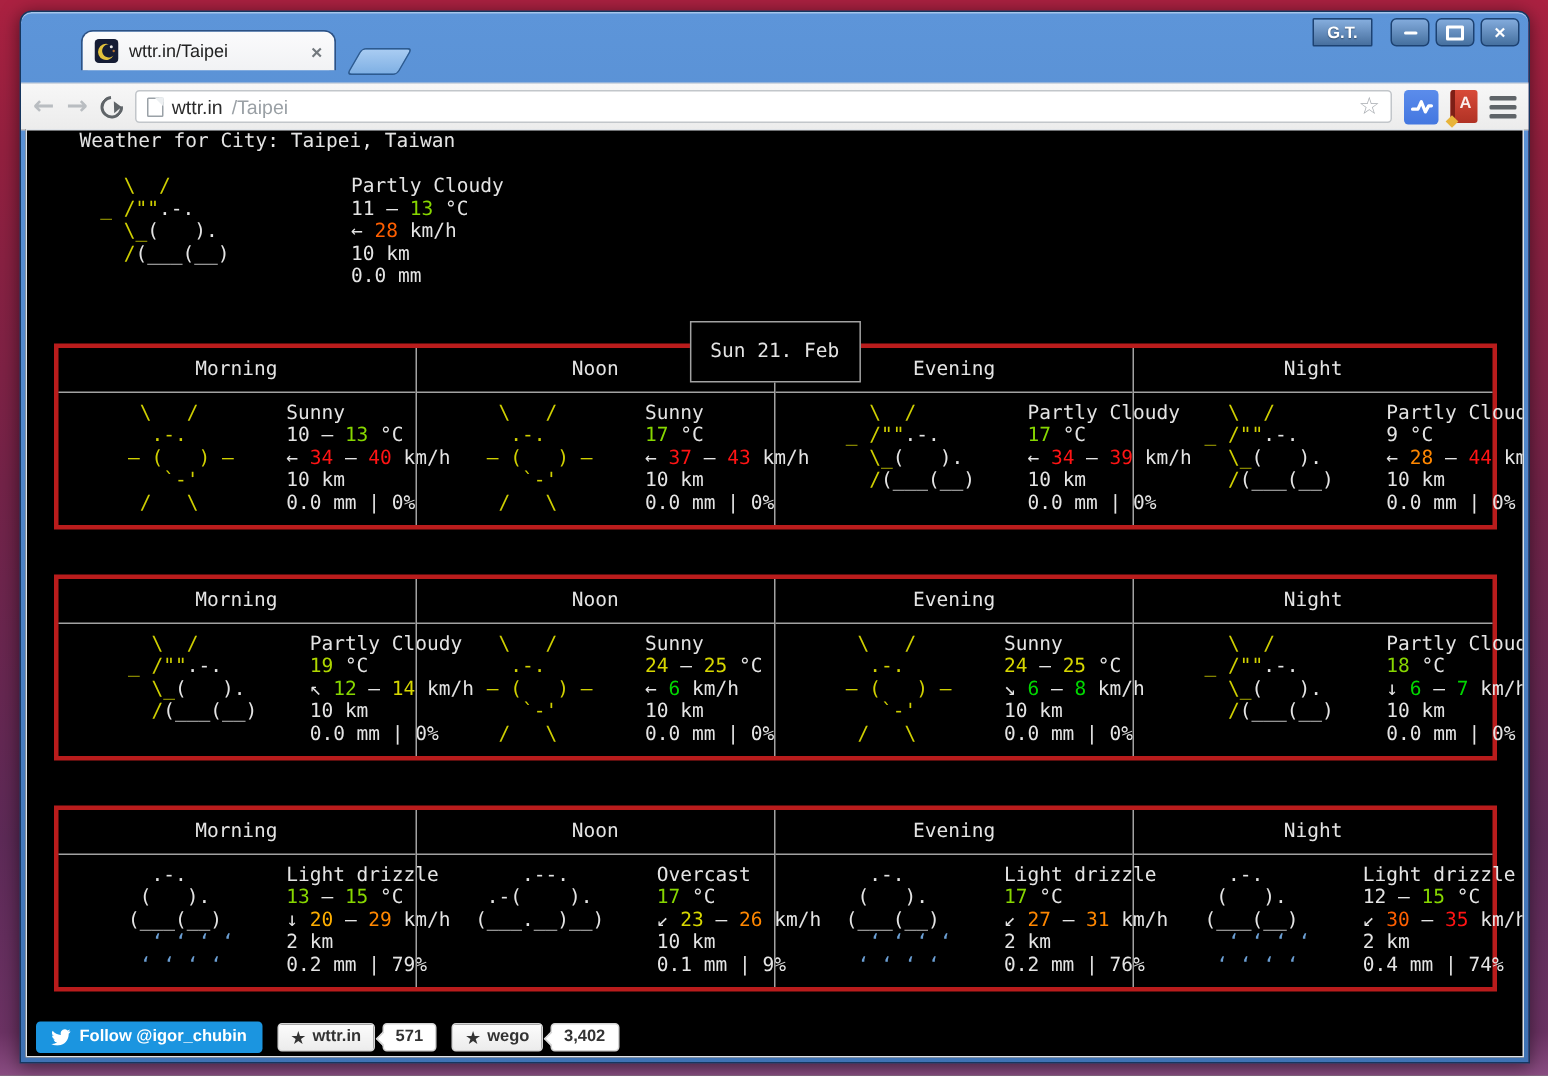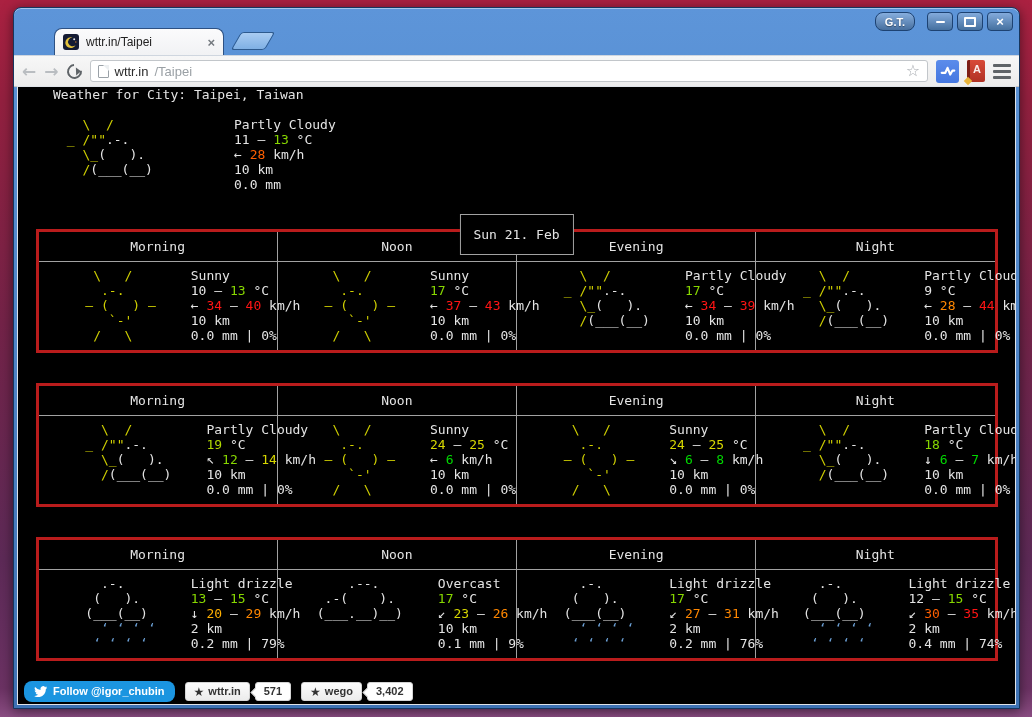--- a/index.html
+++ b/index.html
@@ -7,28 +7,28 @@
   .desktop{position:relative;width:1032px;height:717px;
     background:linear-gradient(180deg,#ab2141 0%,#93203f 14%,#732348 45%,#5d2a57 78%,#6b3263 96%,#8a4d82 100%);}
   
   .window{position:absolute;left:13px;top:7px;width:1005px;height:700px;
     background:linear-gradient(#5d95d9,#3e72b4);
     border:1px solid #16365e;border-radius:8px 8px 0 0;
     box-shadow:0 2px 12px rgba(0,0,0,.5), inset 0 1px 0 rgba(255,255,255,.45);}
   .titlebar{position:relative;height:47px;}
   .title-controls{position:absolute;top:4px;right:6px;display:flex;gap:4px;align-items:center;}
   .gt{height:17px;padding:0 9px;display:flex;align-items:center;
-    background:linear-gradient(#86aede,#476f9e);border:1px solid #1d4272;border-radius:8px;
+    background:linear-gradient(#86aede,#476f9e);border:1px solid #1d4272;border-radius:1px;
     color:#fff;font-size:11px;font-weight:bold;text-shadow:0 1px 1px rgba(0,0,0,.4);margin-right:8px;}
   .winbtn{width:24px;height:17px;border:1px solid #1d4272;border-radius:4px;
     background:linear-gradient(#83abdc,#45709f);color:#fff;display:flex;align-items:center;justify-content:center;}
   .glyph-min{width:9px;height:2px;background:#fff;border-radius:1px;}
   .glyph-max{width:8px;height:6px;border:2px solid #fff;border-radius:1px;}
   .glyph-close{font-size:13px;font-weight:bold;line-height:1;margin-top:-1px;}
-  .tab{position:absolute;left:40px;bottom:0;width:170px;height:27px;
+  .tab{position:absolute;left:40px;bottom:8px;width:170px;height:27px;
     background:linear-gradient(#fbfbfc,#f1f2f4);border:1px solid #2d5183;border-bottom:none;
     border-radius:8px 8px 0 0;display:flex;align-items:center;padding:0 8px;gap:7px;box-sizing:border-box;}
   .tab-title{flex:1;font-size:12px;color:#222;white-space:nowrap;overflow:hidden;}
   .tab-close{color:#73797e;font-size:13px;font-weight:bold;line-height:1;}
   .newtab{position:absolute;left:222px;bottom:5px;width:32px;height:16px;
     background:linear-gradient(#a9ccf2,#7fb0e4);border:1px solid #2d5a8e;border-radius:3px;transform:skewX(-30deg);}
   
   .toolbar{height:30px;background:linear-gradient(#f7f7f7,#ececec);
     border-top:1px solid #cfd6df;border-bottom:1px solid #c6c6c6;
     display:flex;align-items:center;padding:0 8px;gap:8px;}
@@ -72,21 +72,21 @@
   .art{width:112px;}
   .winfo{flex:1;}
   
   .c-y{color:var(--c-y);} .c-lime{color:var(--c-lime);} .c-ygreen{color:var(--c-ygreen);}
   .c-yellow{color:var(--c-yellow);} .c-green{color:var(--c-green);} .c-gold{color:var(--c-gold);}
   .c-orange{color:var(--c-orange);} .c-rorange{color:var(--c-rorange);} .c-red{color:var(--c-red);}
   .c-b{color:var(--c-b);}
   
   .footer{display:flex;align-items:center;gap:10px;margin:20px 0 0 6px;font-family:"Liberation Sans",sans-serif;}
   .tw-btn{display:flex;align-items:center;gap:6px;background:var(--tw-blue);color:#fff;
-    font-size:11px;font-weight:bold;padding:0 10px;height:21px;border-radius:8px;}
+    font-size:11px;font-weight:bold;padding:0 10px;height:21px;border-radius:3px;}
   .gh-group{display:flex;align-items:center;}
   .gh-btn{display:flex;align-items:center;gap:4px;background:linear-gradient(#fcfcfc,#ececec);
     border:1px solid #d5d5d5;color:#333;font-size:11px;font-weight:bold;height:17px;padding:0 8px;border-radius:3px;}
   .gh-star{font-family:"DejaVu Sans",sans-serif;font-size:12px;line-height:1;}
   .gh-count{position:relative;background:#fff;border:1px solid #d4d4d4;color:#333;
     font-size:11px;font-weight:bold;height:17px;line-height:17px;padding:0 8px;border-radius:3px;margin-left:5px;}
   .gh-count::before{content:"";position:absolute;left:-4px;top:6px;width:6px;height:6px;background:#fff;
     border-left:1px solid #d4d4d4;border-bottom:1px solid #d4d4d4;transform:rotate(45deg);}
 </style>
 </head>

